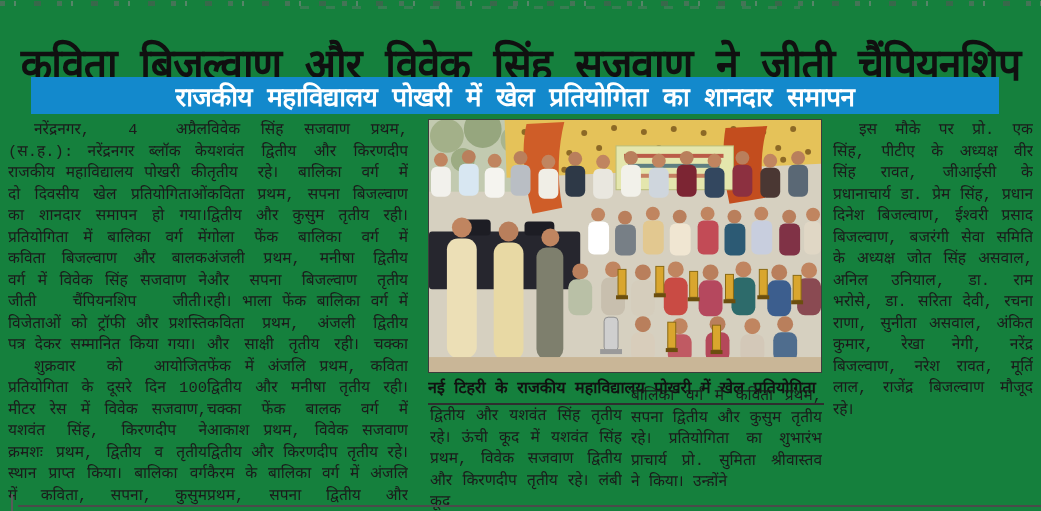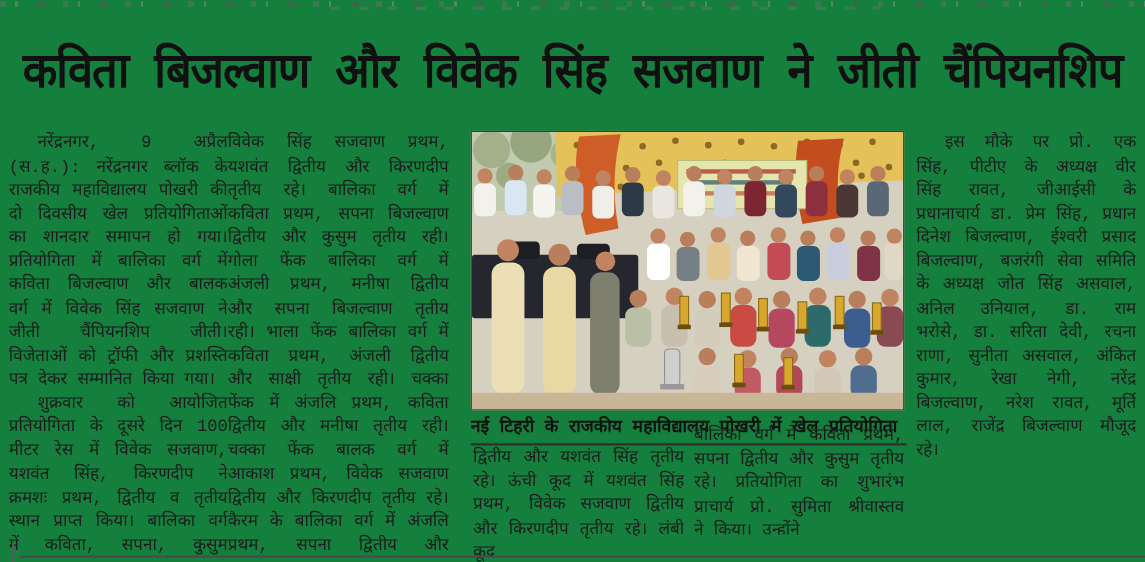--- a/index.html
+++ b/index.html
@@ -53,23 +53,26 @@
 </head>
 <body>
 
 <div class="page">
 
   <div class="masthead-strip"></div>
   <div class="masthead-strip2"></div>
 
   <h1 class="headline">कविता बिजल्वाण और विवेक सिंह सजवाण ने जीती चैंपियनशिप</h1>
 
+  <div class="subhead-bar" style="background:#1389cc;">
+    <span class="subhead-text" style="color:#ffffff;">राजकीय महाविद्यालय पोखरी में खेल प्रतियोगिता का शानदार समापन</span>
+  </div>
 
   <div class="col col1">
-    <p class="indent">नरेंद्रनगर, 9 अप्रैल (स.ह.): नरेंद्रनगर ब्लॉक के राजकीय महाविद्यालय पोखरी की दो दिवसीय खेल प्रतियोगिताओं का शानदार समापन हो गया। प्रतियोगिता में बालिका वर्ग में कविता बिजल्वाण और बालक वर्ग में विवेक सिंह सजवाण ने जीती चैंपियनशिप जीती। विजेताओं को ट्रॉफी और प्रशस्ति पत्र देकर सम्मानित किया गया।</p>
+    <p class="indent">नरेंद्रनगर, 4 अप्रैल (स.ह.): नरेंद्रनगर ब्लॉक के राजकीय महाविद्यालय पोखरी की दो दिवसीय खेल प्रतियोगिताओं का शानदार समापन हो गया। प्रतियोगिता में बालिका वर्ग में कविता बिजल्वाण और बालक वर्ग में विवेक सिंह सजवाण ने जीती चैंपियनशिप जीती। विजेताओं को ट्रॉफी और प्रशस्ति पत्र देकर सम्मानित किया गया।</p>
     <p class="indent">शुक्रवार को आयोजित प्रतियोगिता के दूसरे दिन 100 मीटर रेस में विवेक सजवाण, यशवंत सिंह, किरणदीप ने क्रमशः प्रथम, द्वितीय व तृतीय स्थान प्राप्त किया। बालिका वर्ग में कविता, सपना, कुसुम प्रथम, द्वितीय, तृतीय रहे। 200 मीटर दौड़ के बालक वर्ग में</p>
   </div>
 
   <div class="col col2">
     <p>विवेक सिंह सजवाण प्रथम, यशवंत द्वितीय और किरणदीप तृतीय रहे। बालिका वर्ग में कविता प्रथम, सपना बिजल्वाण द्वितीय और कुसुम तृतीय रही। गोला फेंक बालिका वर्ग में अंजली प्रथम, मनीषा द्वितीय और सपना बिजल्वाण तृतीय रही। भाला फेंक बालिका वर्ग में कविता प्रथम, अंजली द्वितीय और साक्षी तृतीय रही। चक्का फेंक में अंजलि प्रथम, कविता द्वितीय और मनीषा तृतीय रही। चक्का फेंक बालक वर्ग में आकाश प्रथम, विवेक सजवाण द्वितीय और किरणदीप तृतीय रहे। कैरम के बालिका वर्ग में अंजलि प्रथम, सपना द्वितीय और प्रियंका तृतीय रही। लंबी कूद बालक वर्ग में विवेक सजवाण प्रथम, किरणदीप</p>
   </div>
 
   <div class="photo-frame">
     <svg viewBox="0 0 394 253" preserveAspectRatio="none">
 

